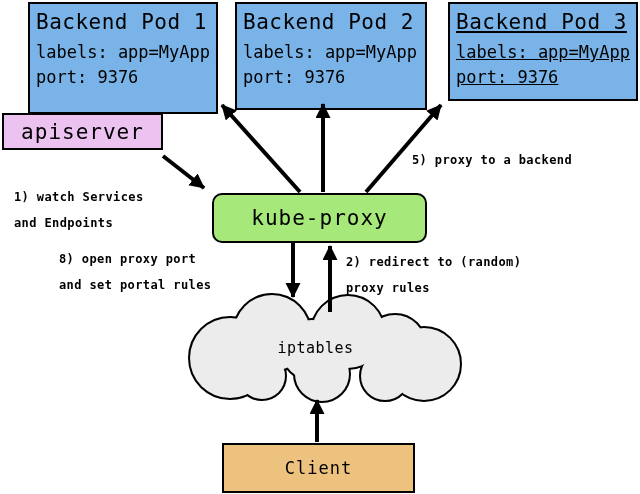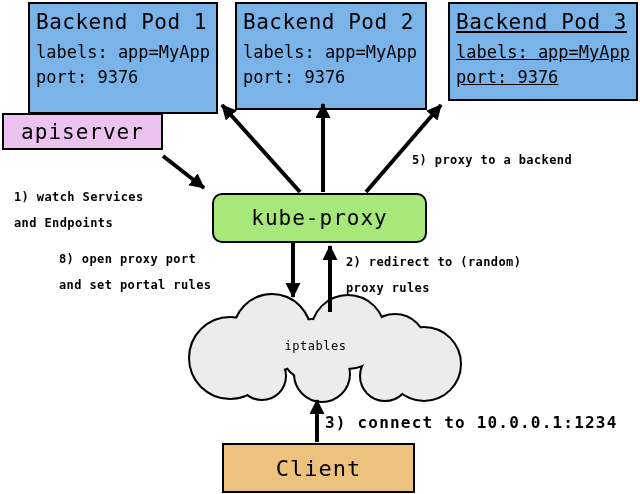--- a/index.html
+++ b/index.html
@@ -8,26 +8,26 @@
     font-family:"DejaVu Sans Mono","Liberation Mono",monospace;color:#000;
     overflow:hidden;
   }
   .box{position:absolute;border:2.5px solid #000;box-sizing:border-box;}
   .pod{background:#79b3e8;padding:4px 6px;}
   .pod-title{font-size:21px;letter-spacing:.5px;margin:2px 0 6px 0;white-space:nowrap;}
   .pod-line{font-size:17px;line-height:25px;white-space:nowrap;}
   .center-box{display:flex;align-items:center;justify-content:center;}
   .apiserver{background:#ecc2f1;font-size:21px;letter-spacing:1px;}
   .kubeproxy{background:#a6e87a;font-size:21px;letter-spacing:1px;border-radius:10px;}
-  .client{background:#edc27f;font-size:22px;letter-spacing:1px;}
+  .client{background:#edc27f;font-size:17px;letter-spacing:1px;}
   .step{position:absolute;font-weight:bold;font-size:12px;line-height:26px;
         letter-spacing:.4px;white-space:nowrap;}
   .step3{font-size:16px;letter-spacing:1.2px;line-height:22px;}
   .cloud-label{position:absolute;left:263px;top:339px;width:105px;text-align:center;
-        font-size:12px;letter-spacing:.5px;}
+        font-size:15px;letter-spacing:.5px;}
   svg.overlay{position:absolute;left:0;top:0;pointer-events:none;}
 </style>
 </head>
 <body>
 
 <div class="canvas">
 
   <div class="box pod" style="left:28px;top:2px;width:190px;height:112px;">
     <div class="pod-title">Backend Pod 1</div>
     <div class="pod-line">labels: app=MyApp</div>
@@ -102,23 +102,20 @@
   <div class="cloud-label">iptables</div>
 
   <div class="step" style="left:14px;top:173px;margin-top:11px;">
     <div>1) watch Services</div>
     <div>and Endpoints</div>
   </div>
   <div class="step" style="left:59px;top:246px;">
     <div>8) open proxy port</div>
     <div>and set portal rules</div>
   </div>
-  <div class="step step3" style="left:325px;top:412px;">
-    <div>3) connect to 10.0.0.1:1234</div>
-  </div>
   <div class="step" style="left:346px;top:249px;">
     <div>2) redirect to (random)</div>
     <div>proxy rules</div>
   </div>
   <div class="step" style="left:412px;top:147px;">
     <div>5) proxy to a backend</div>
   </div>
 
 </div>
 

